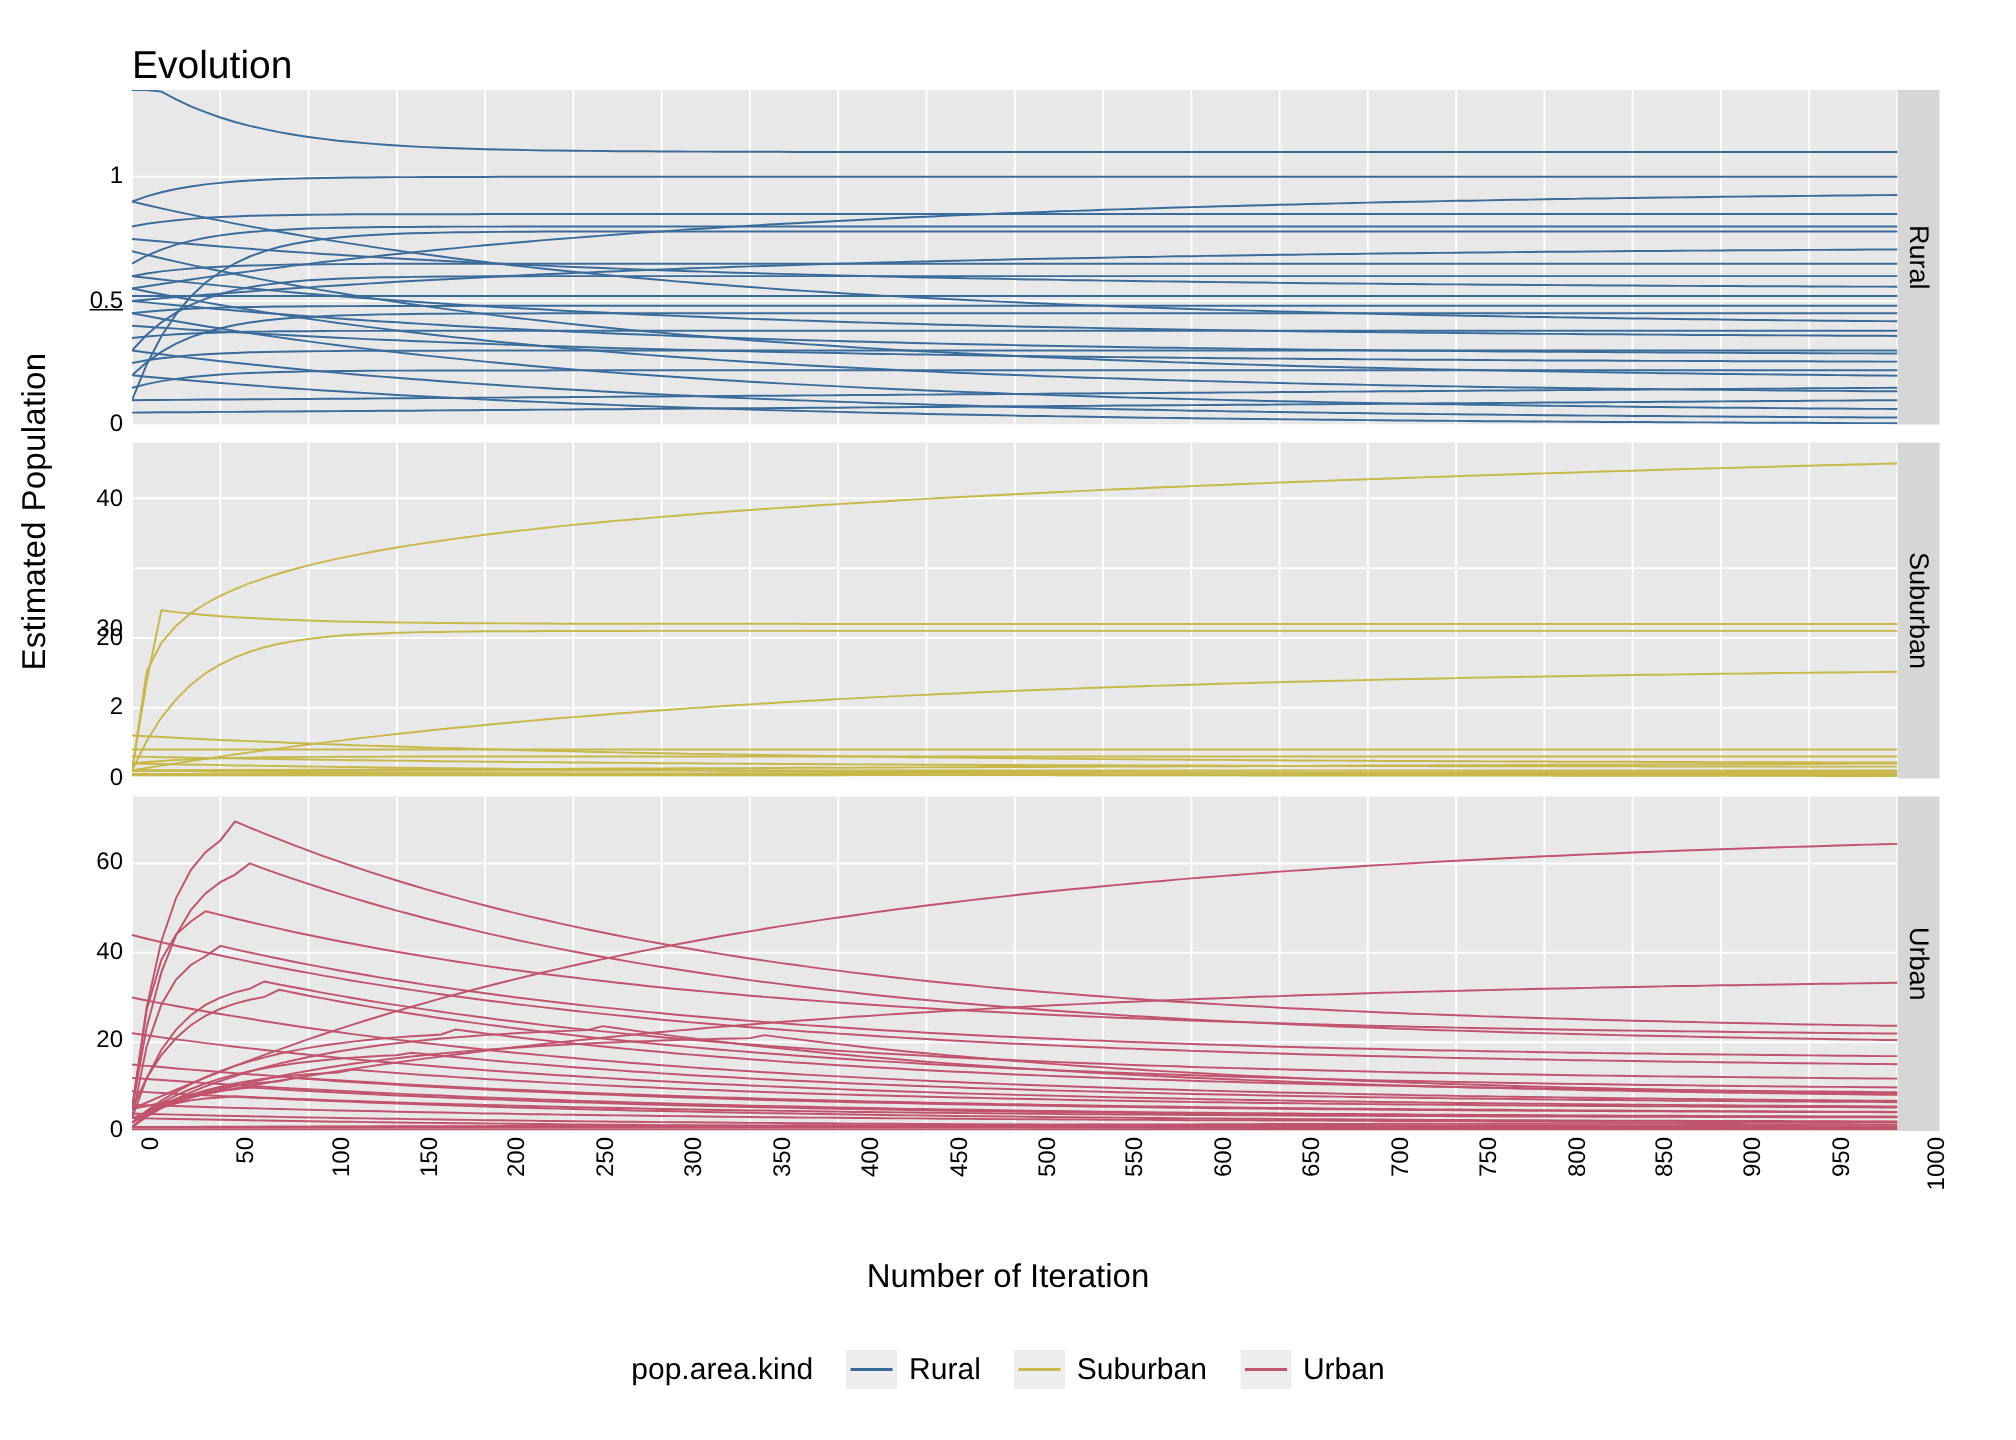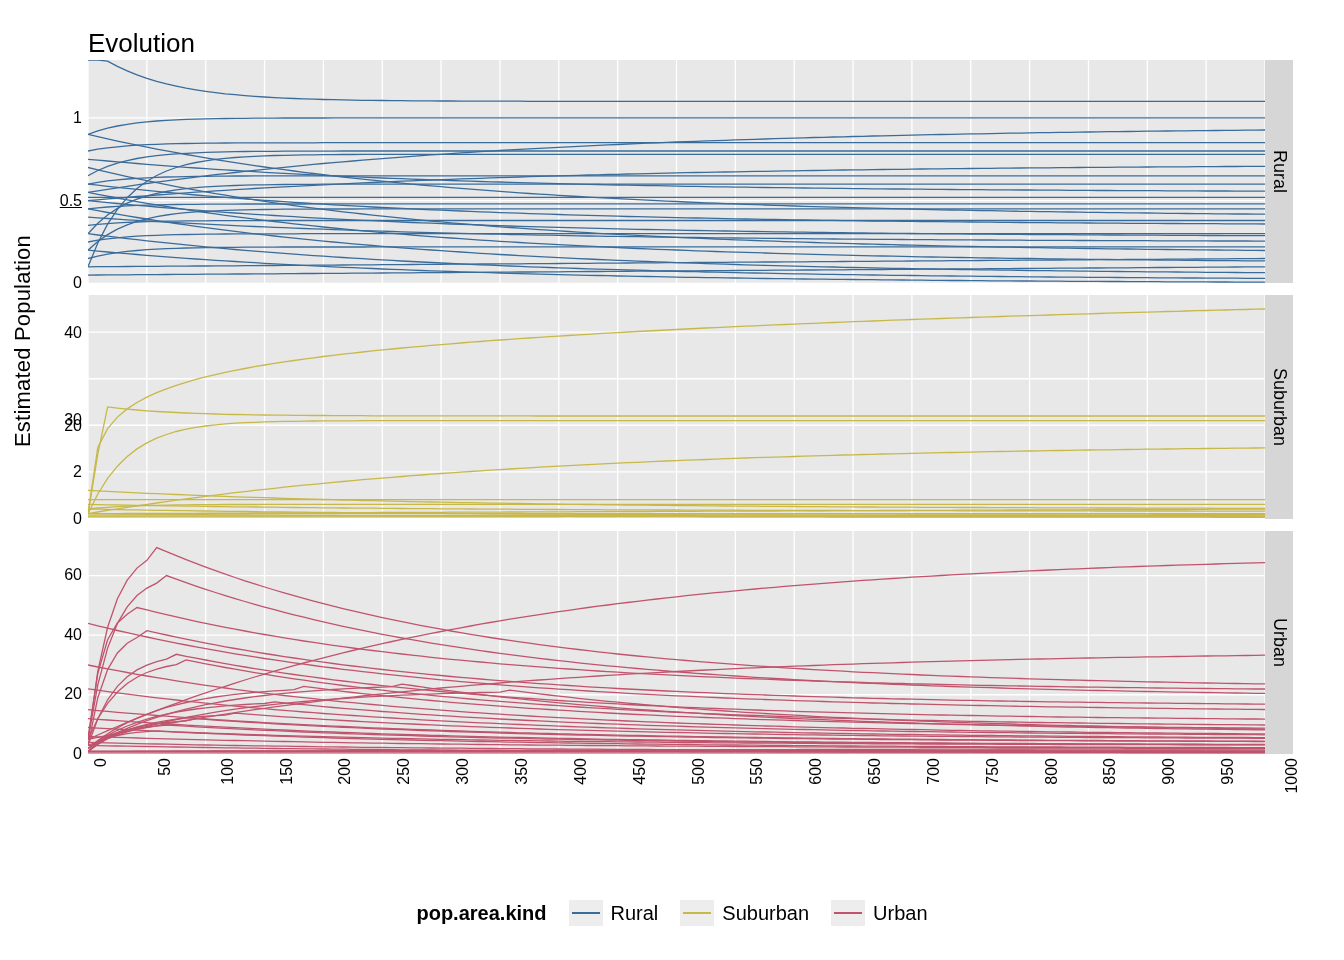--- a/index.html
+++ b/index.html
@@ -26,32 +26,33 @@
   .yticks { position:absolute; right:100%; top:0; height:100%; width:52px; font-size:16px; }
   .ytick  { position:absolute; right:6px; transform:translateY(-50%); white-space:nowrap; }
 
   .xticks { position:absolute; left:88px; top:758px; width:1177px; height:80px;
             font-size:16px; pointer-events:none; }
   .xtick  { position:absolute; top:0; transform:translateX(-50%) rotate(-90deg);
             transform-origin:top right; text-align:right; }
 
   .legend { position:absolute; left:0; width:1344px; top:900px; display:flex;
             justify-content:center; align-items:center; gap:22px; font-size:20px; }
-  .legend .title { position:static; font-size:20px;font-weight:bold; }
+  .legend .title { position:static; font-size:20px; }
   .swatch { display:flex; align-items:center; gap:8px; }
   .swatch .box { width:34px; height:26px; background:#EDEDED; display:flex;
                  align-items:center; justify-content:center; }
   .swatch .line { width:28px; height:0; border-top:2.4px solid #000; }
 </style>
 </head>
 <body>
 <div class="stage">
 
 <div class="title">Evolution</div>
 <div class="ylabel">Estimated Population</div>
+<div class="xlabel">Number of Iteration</div>
 
 <div class="panels">
       <div class="panel-row">
         <div class="panel">
           <svg viewBox="0 0 1177 223.33333333333334" preserveAspectRatio="none">
             <g class="grid">
               <line x1="0" x2="0" y1="0" y2="223.33333333333334"></line>
               <line x1="58.85" x2="58.85" y1="0" y2="223.33333333333334"></line>
               <line x1="117.7" x2="117.7" y1="0" y2="223.33333333333334"></line>
               <line x1="176.54999999999998" x2="176.54999999999998" y1="0" y2="223.33333333333334"></line>

